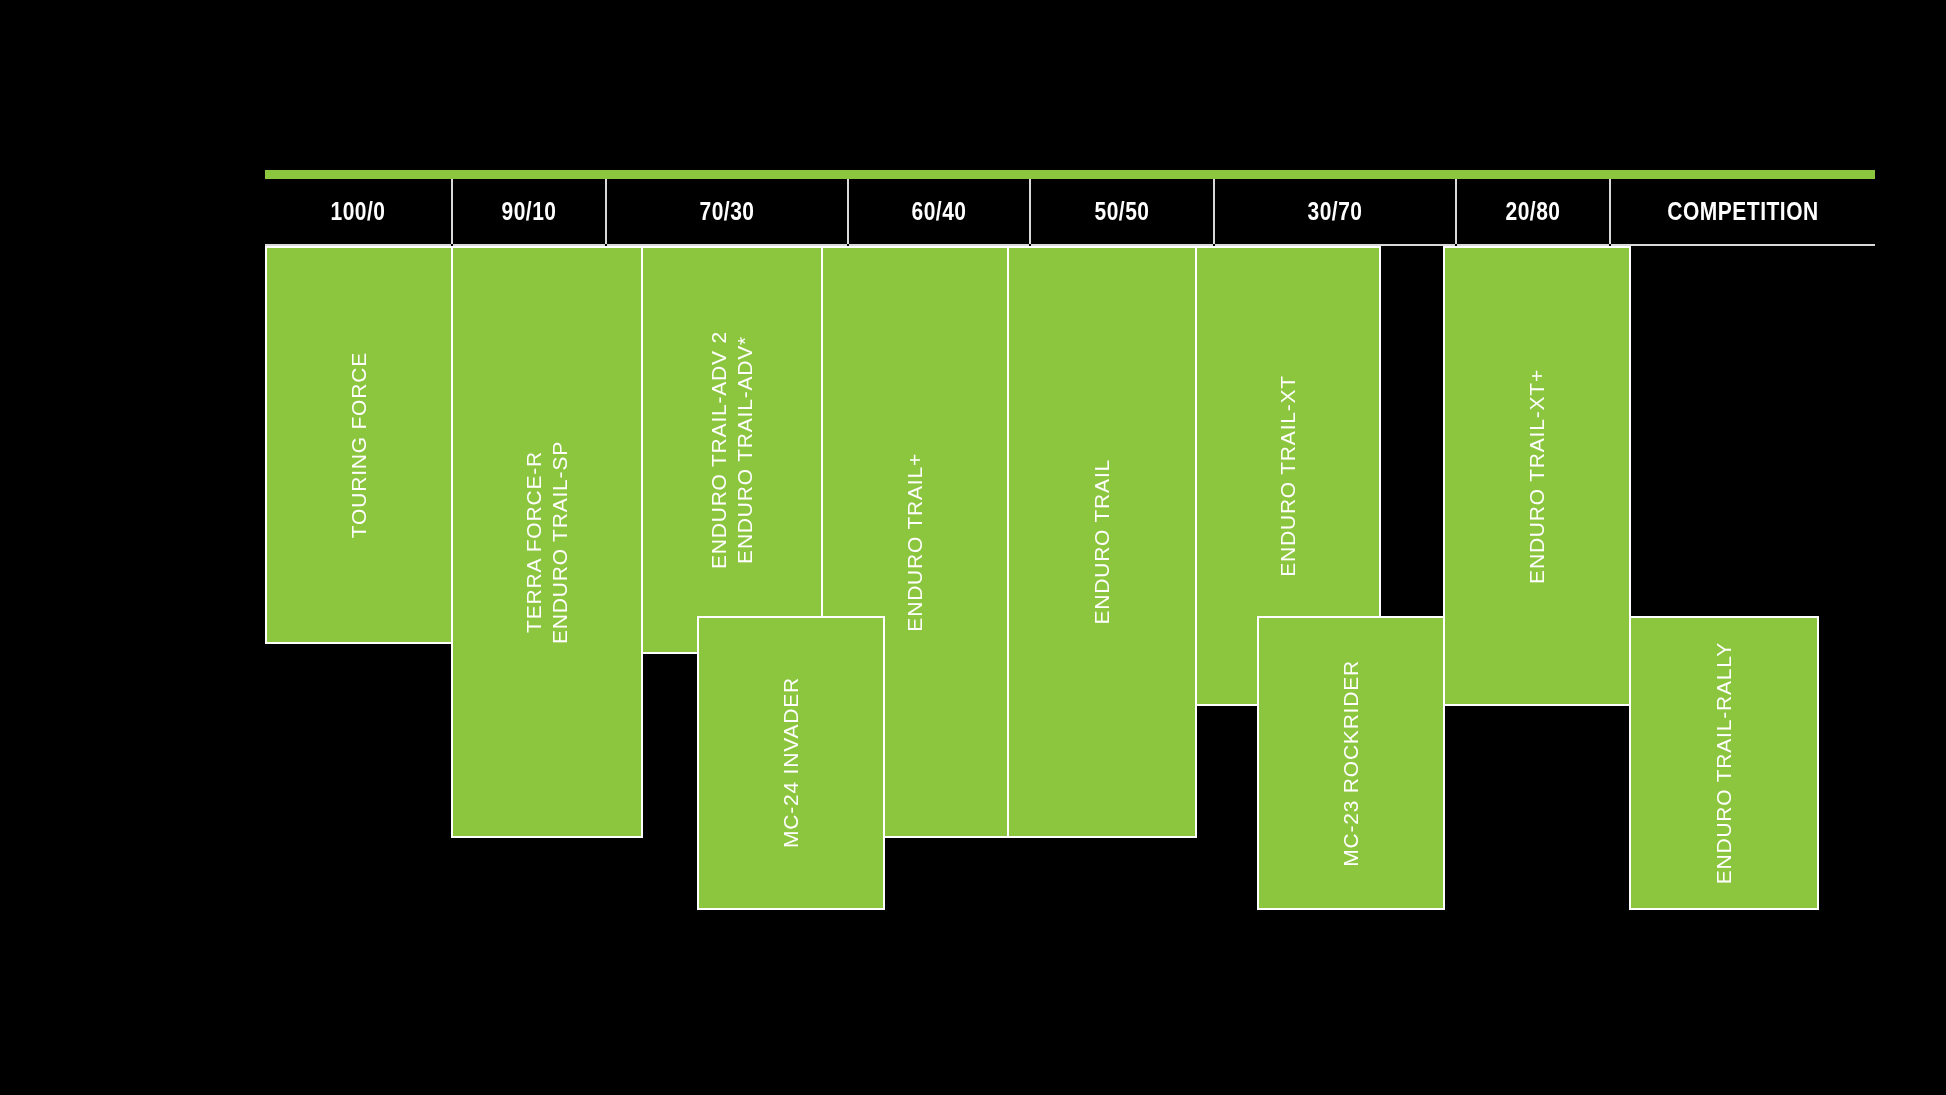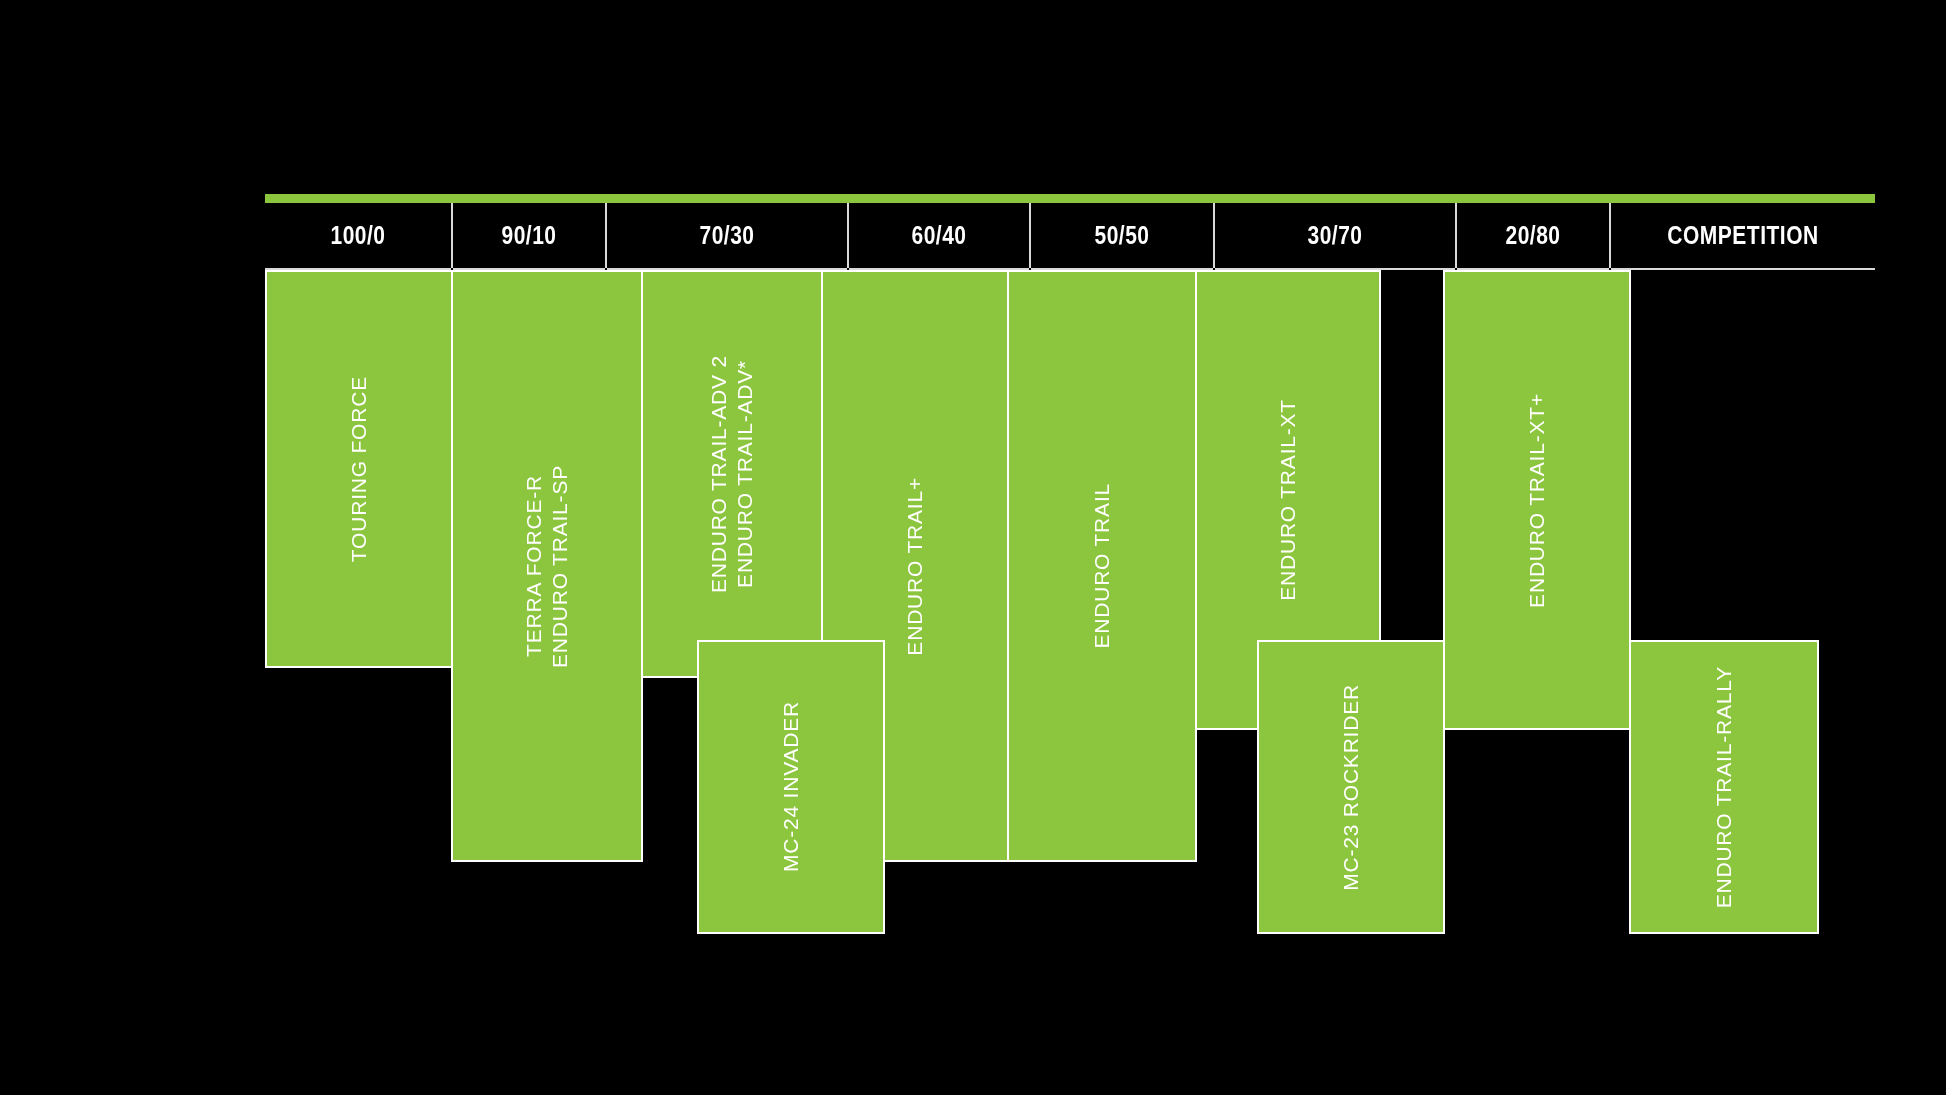--- a/index.html
+++ b/index.html
@@ -6,21 +6,21 @@
   body{
     width:1946px;height:1095px;position:relative;overflow:hidden;
     font-family:"Liberation Sans",sans-serif;
     -webkit-font-smoothing:antialiased;
   }
 
   
   #chart{
     position:absolute;
     left:265px; top:170px;
-    width:1610px; height:740px;margin-top:24px;
+    width:1610px; height:740px;
   }
 
   
   .top-rule{
     position:absolute;
     left:0; top:0;
     width:1610px; height:9px;
     background:#8cc63f;
   }
 

